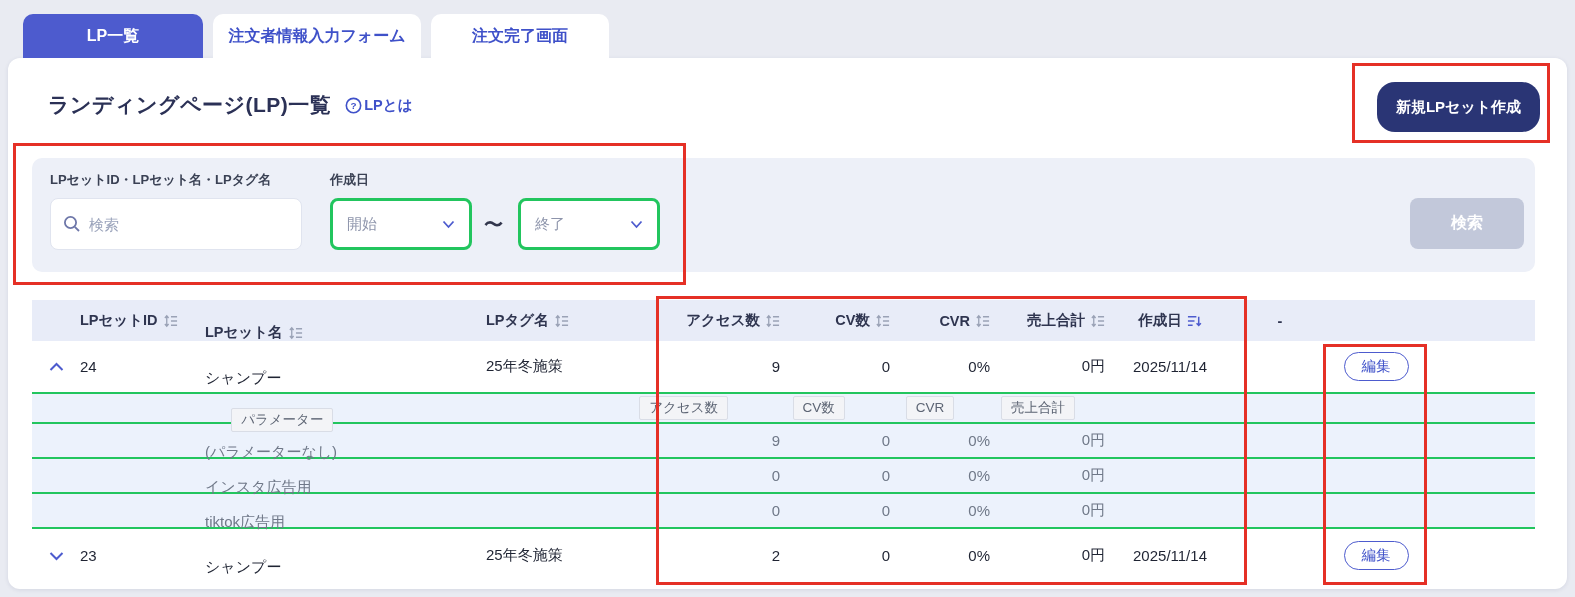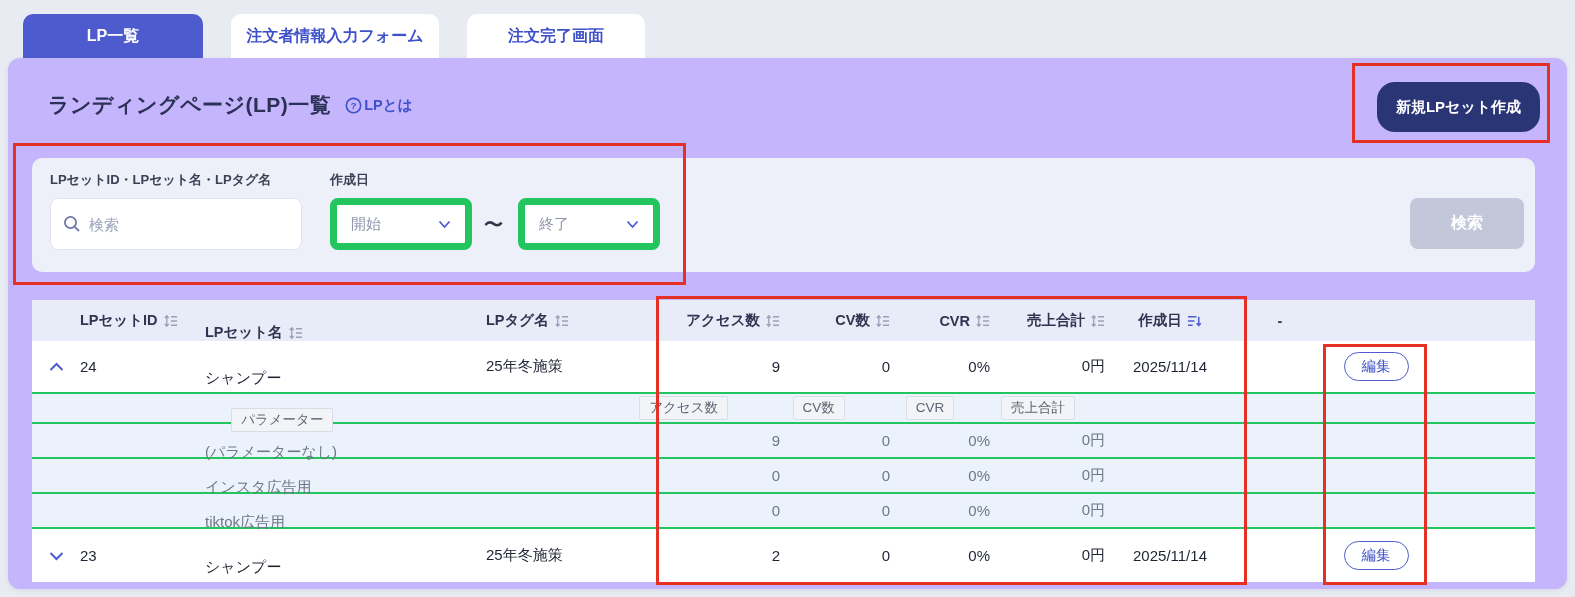--- a/index.html
+++ b/index.html
@@ -5,34 +5,34 @@
   * { margin:0; padding:0; box-sizing:border-box; }
   html,body { width:1575px; height:597px; }
   body {
     font-family:"Liberation Sans","DejaVu Sans",sans-serif;
     background:#e9ebf2;
     position:relative;
     overflow:hidden;
     color:#2a2f45;
   }
   
-  .tabs { position:absolute; left:23px; top:14px; display:flex; gap:28px; z-index:2; }
+  .tabs { position:absolute; left:23px; top:14px; display:flex; gap:10px; z-index:2; }
   .tab {
     height:44px; display:flex; align-items:center; justify-content:center;
     border-radius:10px 10px 0 0; font-size:16px; font-weight:bold;
     background:#ffffff; color:#3f51c9; cursor:pointer;
   }
   .tab.t1 { width:180px; }
   .tab.t2 { width:208px; }
   .tab.t3 { width:178px; }
   .tab.active { background:#4d5bce; color:#ffffff; }
   
   .card {
     position:absolute; left:8px; top:58px; width:1559px; height:531px;
-    background:#c4b5fd; border-radius:12px;
+    background:#ffffff; border-radius:12px;
     box-shadow:0 1px 4px rgba(30,40,90,.10);
   }
   .page-title-row { position:absolute; left:40px; top:33px; display:flex; align-items:center; }
   .page-title { font-size:21px; font-weight:bold; color:#2b3156; letter-spacing:.5px; }
   .help-link { display:flex; align-items:center; margin-left:14px; gap:2px; cursor:pointer; }
   .help-link .q-icon { width:17px; height:17px; }
   .help-text { font-size:14.5px; font-weight:bold; color:#3f51c9; }
   .create-btn {
     position:absolute; left:1369px; top:24px; width:163px; height:50px;
     background:#2a3575; color:#ffffff; font-size:15px; font-weight:bold;
@@ -53,21 +53,21 @@
     background:#ffffff; border:1px solid #e0e4ef; border-radius:8px;
     display:flex; align-items:center; padding:0 12px; gap:8px;
   }
   .search-box input {
     border:none; outline:none; flex:1; font-size:15px; font-family:inherit;
     color:#3a4154; background:transparent;
   }
   .search-box input::placeholder { color:#9aa3bb; }
   .select-box {
     position:absolute; top:40px; width:142px; height:52px;
-    background:#ffffff; border:7px solid #22c55e; border-radius:8px;
+    background:#ffffff; border:3px solid #22c55e; border-radius:8px;
     display:flex; align-items:center; justify-content:space-between;
     padding:0 14px; cursor:pointer;gap:32px;
   }
   .select-box .ph { font-size:15px; color:#8d94ab; }
   .sel-start { left:298px; }
   .sel-end { left:486px; }
   .tilde { position:absolute; left:452px; top:54px; font-size:19px; font-weight:bold; color:#32364d; }
   .filter-search-btn {
     position:absolute; left:1378px; top:40px; width:114px; height:51px;
     background:#c2c8da; color:#ffffff; font-size:16px; font-weight:bold;

